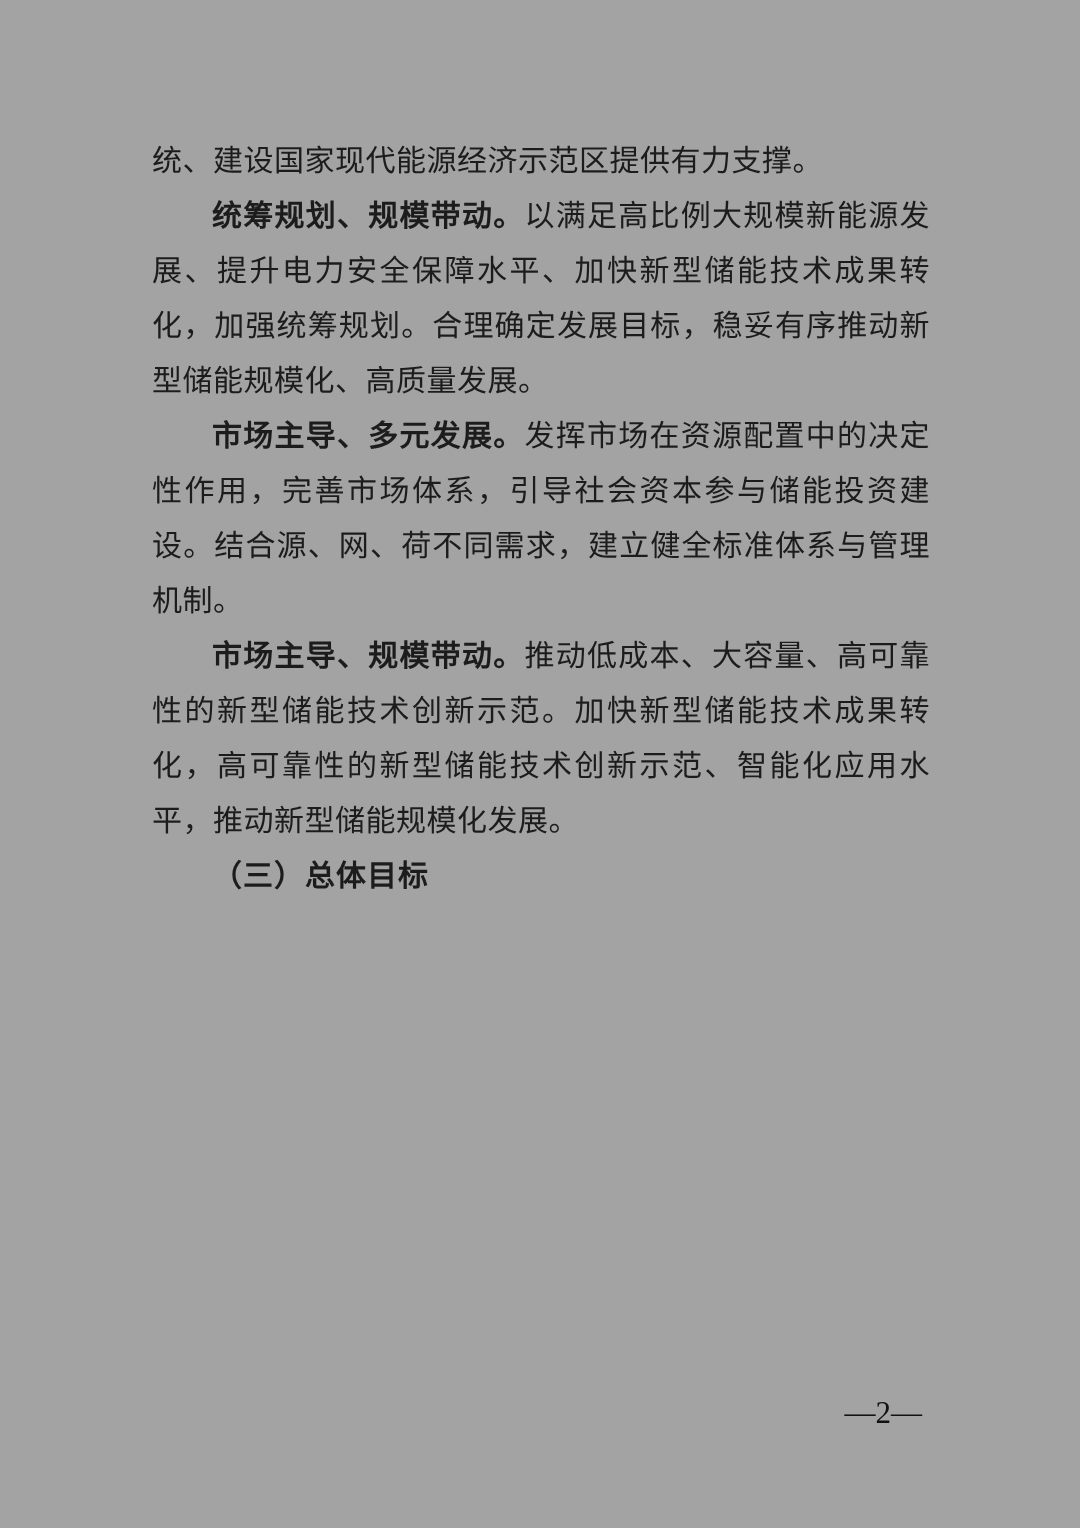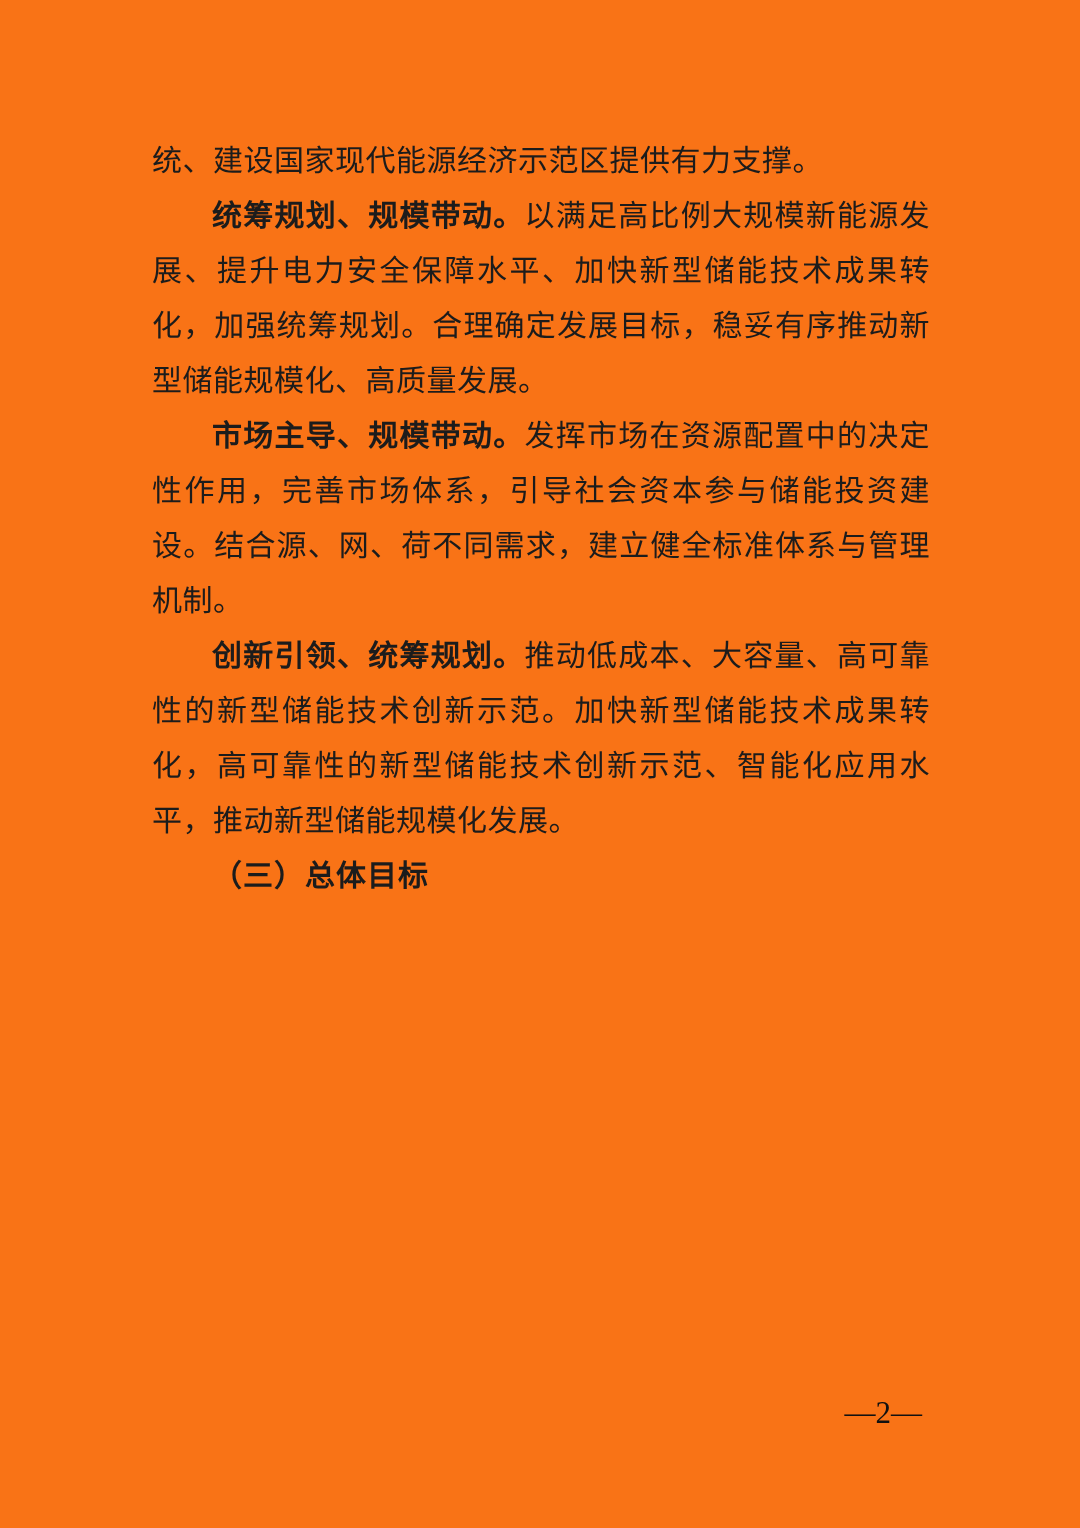--- a/index.html
+++ b/index.html
@@ -11,21 +11,21 @@
     width: 1080px;
     height: 1528px;
     position: relative;
     overflow: hidden;
     font-family: "Liberation Serif", "DejaVu Serif", serif;
     color: #1c1c1c;
   }
   .page {
     position: absolute;
     inset: 0;
-    background: #f97316;
+    background: #a3a3a3;
   }
   .content {
     position: absolute;
     left: 152px;
     top: 133px;
     width: 778px;
   }
   .content p {
     margin: 0;
     font-size: 30px;
@@ -52,18 +52,18 @@
     color: #111111;
   }
 </style>
 </head>
 <body>
 
 <div class="page">
   <main class="content" id="content">
       <p class="continuation"><span>统、建设国家现代能源经济示范区提供有力支撑。</span></p>
       <p class="body"><b class="lead">统筹规划、规模带动。</b><span>以满足高比例大规模新能源发展、提升电力安全保障水平、加快新型储能技术成果转化，加强统筹规划。合理确定发展目标，稳妥有序推动新型储能规模化、高质量发展。</span></p>
-      <p class="body"><b class="lead">市场主导、规模带动。</b><span>发挥市场在资源配置中的决定性作用，完善市场体系，引导社会资本参与储能投资建设。结合源、网、荷不同需求，建立健全标准体系与管理机制。</span></p>
-      <p class="body"><b class="lead">创新引领、统筹规划。</b><span>推动低成本、大容量、高可靠性的新型储能技术创新示范。加快新型储能技术成果转化，高可靠性的新型储能技术创新示范、智能化应用水平，推动新型储能规模化发展。</span></p>
+      <p class="body"><b class="lead">市场主导、多元发展。</b><span>发挥市场在资源配置中的决定性作用，完善市场体系，引导社会资本参与储能投资建设。结合源、网、荷不同需求，建立健全标准体系与管理机制。</span></p>
+      <p class="body"><b class="lead">市场主导、规模带动。</b><span>推动低成本、大容量、高可靠性的新型储能技术创新示范。加快新型储能技术成果转化，高可靠性的新型储能技术创新示范、智能化应用水平，推动新型储能规模化发展。</span></p>
       <p class="heading"><span>（三）总体目标</span></p>
     </main>
   <div class="page-number">—2—</div>
 </div>
 
 </body></html>

